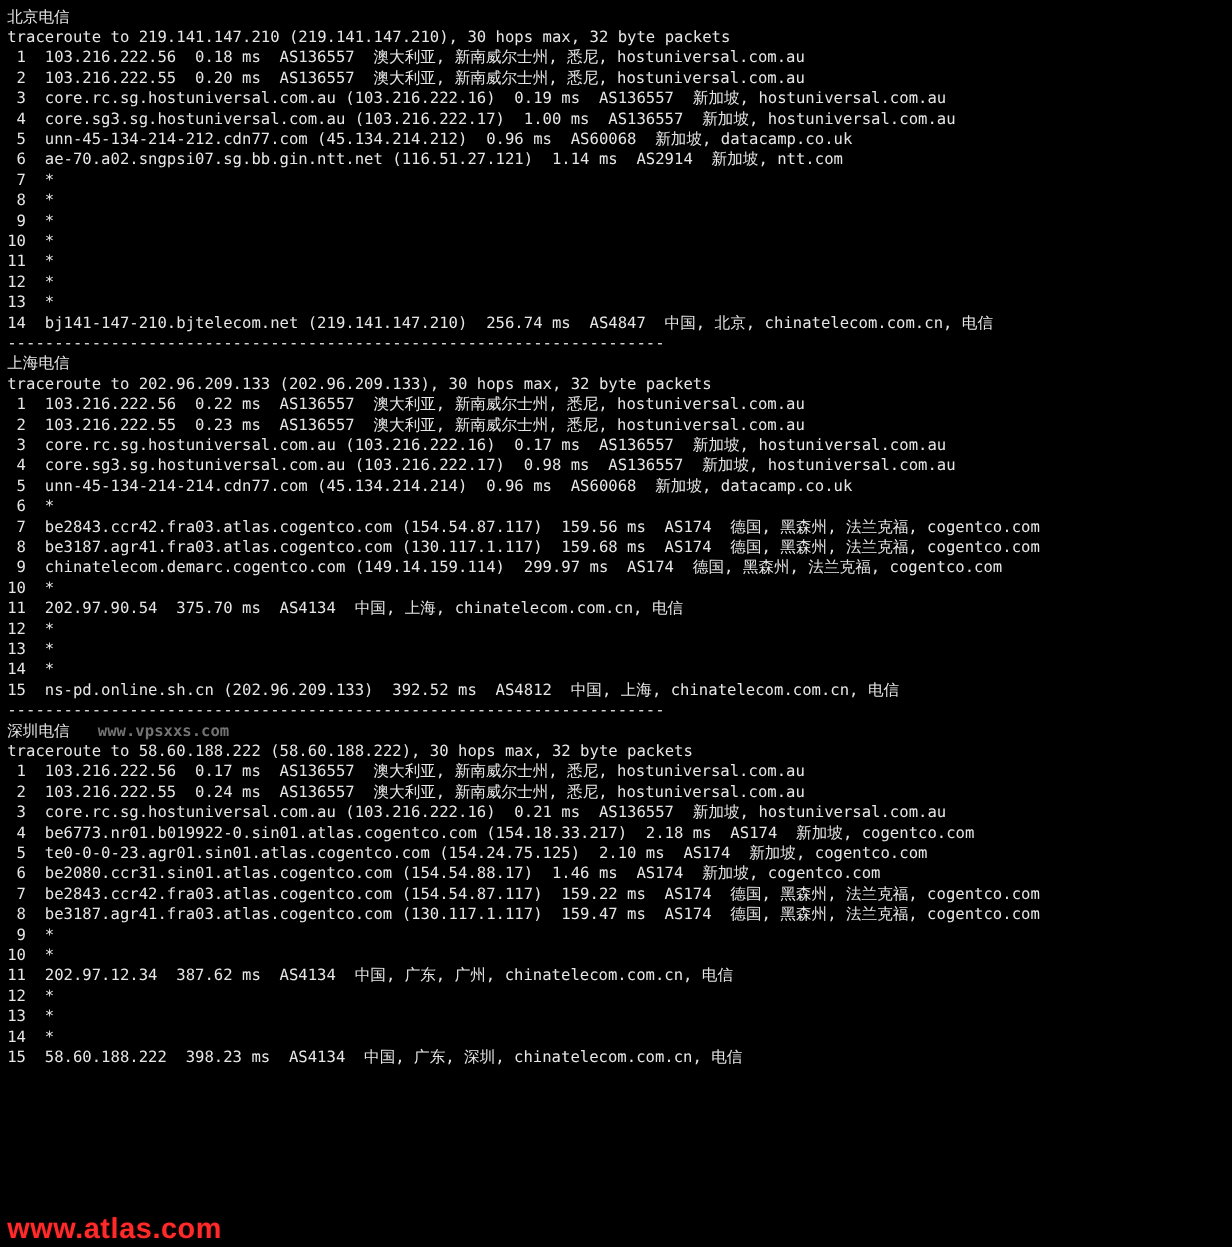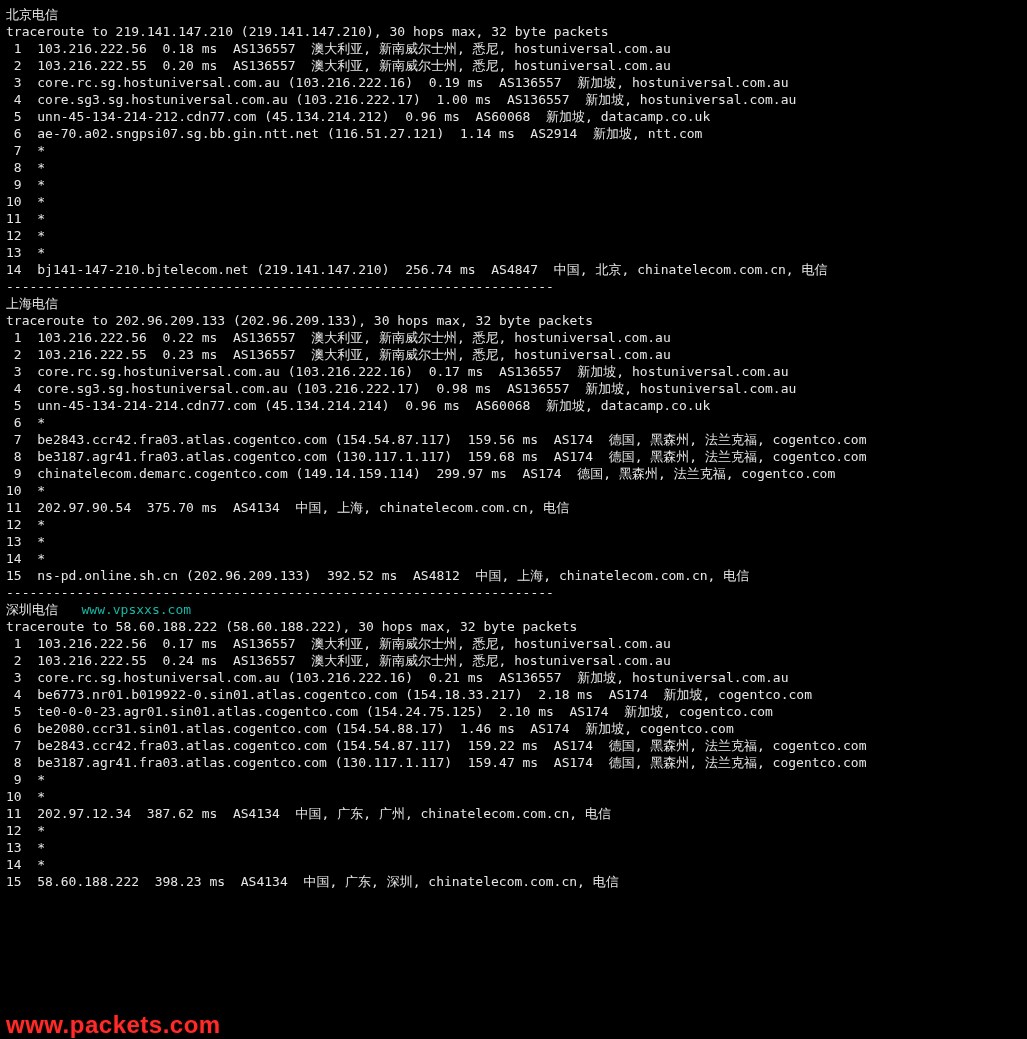--- a/index.html
+++ b/index.html
@@ -12,34 +12,34 @@
     line-height: 17px;
     width: 1027px;
   }
   .term {
     padding: 6px 4px 12px 6px;
     white-space: pre;
   }
   .line { white-space: pre; }
   .hop-num { display: inline-block; width: 2ch; text-align: right; }
   .watermark-inline {
-    color: #14b8a6;
-    font-weight: normal;
+    color: #737373;
+    font-weight: bold;
   }
   .watermark-fixed {
     position: absolute;
     left: 6px;
     bottom: 6px;
     color: #ff2a2a;
     font-size: 24px;
     font-weight: bold;
     font-family: Arial, sans-serif;
     text-shadow: 0 0 2px #400;
     letter-spacing: 0.5px;
     pointer-events: none;
   }
 </style>
 </head>
 <body>
 
 <div class="term" id="term"><div class="line"><span>北京电信</span></div><div class="line">traceroute to 219.141.147.210 (219.141.147.210), 30 hops max, 32 byte packets</div><div class="line"><span class="hop-num">1</span><span>  103.216.222.56  0.18 ms  AS136557  澳大利亚, 新南威尔士州, 悉尼, hostuniversal.com.au</span></div><div class="line"><span class="hop-num">2</span><span>  103.216.222.55  0.20 ms  AS136557  澳大利亚, 新南威尔士州, 悉尼, hostuniversal.com.au</span></div><div class="line"><span class="hop-num">3</span><span>  core.rc.sg.hostuniversal.com.au (103.216.222.16)  0.19 ms  AS136557  新加坡, hostuniversal.com.au</span></div><div class="line"><span class="hop-num">4</span><span>  core.sg3.sg.hostuniversal.com.au (103.216.222.17)  1.00 ms  AS136557  新加坡, hostuniversal.com.au</span></div><div class="line"><span class="hop-num">5</span><span>  unn-45-134-214-212.cdn77.com (45.134.214.212)  0.96 ms  AS60068  新加坡, datacamp.co.uk</span></div><div class="line"><span class="hop-num">6</span><span>  ae-70.a02.sngpsi07.sg.bb.gin.ntt.net (116.51.27.121)  1.14 ms  AS2914  新加坡, ntt.com</span></div><div class="line"><span class="hop-num">7</span><span>  *</span></div><div class="line"><span class="hop-num">8</span><span>  *</span></div><div class="line"><span class="hop-num">9</span><span>  *</span></div><div class="line"><span class="hop-num">10</span><span>  *</span></div><div class="line"><span class="hop-num">11</span><span>  *</span></div><div class="line"><span class="hop-num">12</span><span>  *</span></div><div class="line"><span class="hop-num">13</span><span>  *</span></div><div class="line"><span class="hop-num">14</span><span>  bj141-147-210.bjtelecom.net (219.141.147.210)  256.74 ms  AS4847  中国, 北京, chinatelecom.com.cn, 电信</span></div><div class="line"></div><div class="line">----------------------------------------------------------------------</div><div class="line"><span>上海电信</span></div><div class="line">traceroute to 202.96.209.133 (202.96.209.133), 30 hops max, 32 byte packets</div><div class="line"><span class="hop-num">1</span><span>  103.216.222.56  0.22 ms  AS136557  澳大利亚, 新南威尔士州, 悉尼, hostuniversal.com.au</span></div><div class="line"><span class="hop-num">2</span><span>  103.216.222.55  0.23 ms  AS136557  澳大利亚, 新南威尔士州, 悉尼, hostuniversal.com.au</span></div><div class="line"><span class="hop-num">3</span><span>  core.rc.sg.hostuniversal.com.au (103.216.222.16)  0.17 ms  AS136557  新加坡, hostuniversal.com.au</span></div><div class="line"><span class="hop-num">4</span><span>  core.sg3.sg.hostuniversal.com.au (103.216.222.17)  0.98 ms  AS136557  新加坡, hostuniversal.com.au</span></div><div class="line"><span class="hop-num">5</span><span>  unn-45-134-214-214.cdn77.com (45.134.214.214)  0.96 ms  AS60068  新加坡, datacamp.co.uk</span></div><div class="line"><span class="hop-num">6</span><span>  *</span></div><div class="line"><span class="hop-num">7</span><span>  be2843.ccr42.fra03.atlas.cogentco.com (154.54.87.117)  159.56 ms  AS174  德国, 黑森州, 法兰克福, cogentco.com</span></div><div class="line"><span class="hop-num">8</span><span>  be3187.agr41.fra03.atlas.cogentco.com (130.117.1.117)  159.68 ms  AS174  德国, 黑森州, 法兰克福, cogentco.com</span></div><div class="line"><span class="hop-num">9</span><span>  chinatelecom.demarc.cogentco.com (149.14.159.114)  299.97 ms  AS174  德国, 黑森州, 法兰克福, cogentco.com</span></div><div class="line"><span class="hop-num">10</span><span>  *</span></div><div class="line"><span class="hop-num">11</span><span>  202.97.90.54  375.70 ms  AS4134  中国, 上海, chinatelecom.com.cn, 电信</span></div><div class="line"><span class="hop-num">12</span><span>  *</span></div><div class="line"><span class="hop-num">13</span><span>  *</span></div><div class="line"><span class="hop-num">14</span><span>  *</span></div><div class="line"><span class="hop-num">15</span><span>  ns-pd.online.sh.cn (202.96.209.133)  392.52 ms  AS4812  中国, 上海, chinatelecom.com.cn, 电信</span></div><div class="line"></div><div class="line">----------------------------------------------------------------------</div><div class="line"><span>深圳电信</span><span class="watermark-inline">   www.vpsxxs.com</span></div><div class="line">traceroute to 58.60.188.222 (58.60.188.222), 30 hops max, 32 byte packets</div><div class="line"><span class="hop-num">1</span><span>  103.216.222.56  0.17 ms  AS136557  澳大利亚, 新南威尔士州, 悉尼, hostuniversal.com.au</span></div><div class="line"><span class="hop-num">2</span><span>  103.216.222.55  0.24 ms  AS136557  澳大利亚, 新南威尔士州, 悉尼, hostuniversal.com.au</span></div><div class="line"><span class="hop-num">3</span><span>  core.rc.sg.hostuniversal.com.au (103.216.222.16)  0.21 ms  AS136557  新加坡, hostuniversal.com.au</span></div><div class="line"><span class="hop-num">4</span><span>  be6773.nr01.b019922-0.sin01.atlas.cogentco.com (154.18.33.217)  2.18 ms  AS174  新加坡, cogentco.com</span></div><div class="line"><span class="hop-num">5</span><span>  te0-0-0-23.agr01.sin01.atlas.cogentco.com (154.24.75.125)  2.10 ms  AS174  新加坡, cogentco.com</span></div><div class="line"><span class="hop-num">6</span><span>  be2080.ccr31.sin01.atlas.cogentco.com (154.54.88.17)  1.46 ms  AS174  新加坡, cogentco.com</span></div><div class="line"><span class="hop-num">7</span><span>  be2843.ccr42.fra03.atlas.cogentco.com (154.54.87.117)  159.22 ms  AS174  德国, 黑森州, 法兰克福, cogentco.com</span></div><div class="line"><span class="hop-num">8</span><span>  be3187.agr41.fra03.atlas.cogentco.com (130.117.1.117)  159.47 ms  AS174  德国, 黑森州, 法兰克福, cogentco.com</span></div><div class="line"><span class="hop-num">9</span><span>  *</span></div><div class="line"><span class="hop-num">10</span><span>  *</span></div><div class="line"><span class="hop-num">11</span><span>  202.97.12.34  387.62 ms  AS4134  中国, 广东, 广州, chinatelecom.com.cn, 电信</span></div><div class="line"><span class="hop-num">12</span><span>  *</span></div><div class="line"><span class="hop-num">13</span><span>  *</span></div><div class="line"><span class="hop-num">14</span><span>  *</span></div><div class="line"><span class="hop-num">15</span><span>  58.60.188.222  398.23 ms  AS4134  中国, 广东, 深圳, chinatelecom.com.cn, 电信</span></div></div>
 
-<div class="watermark-fixed">www.packets.com</div>
+<div class="watermark-fixed">www.atlas.com</div>
 
 </body></html>

